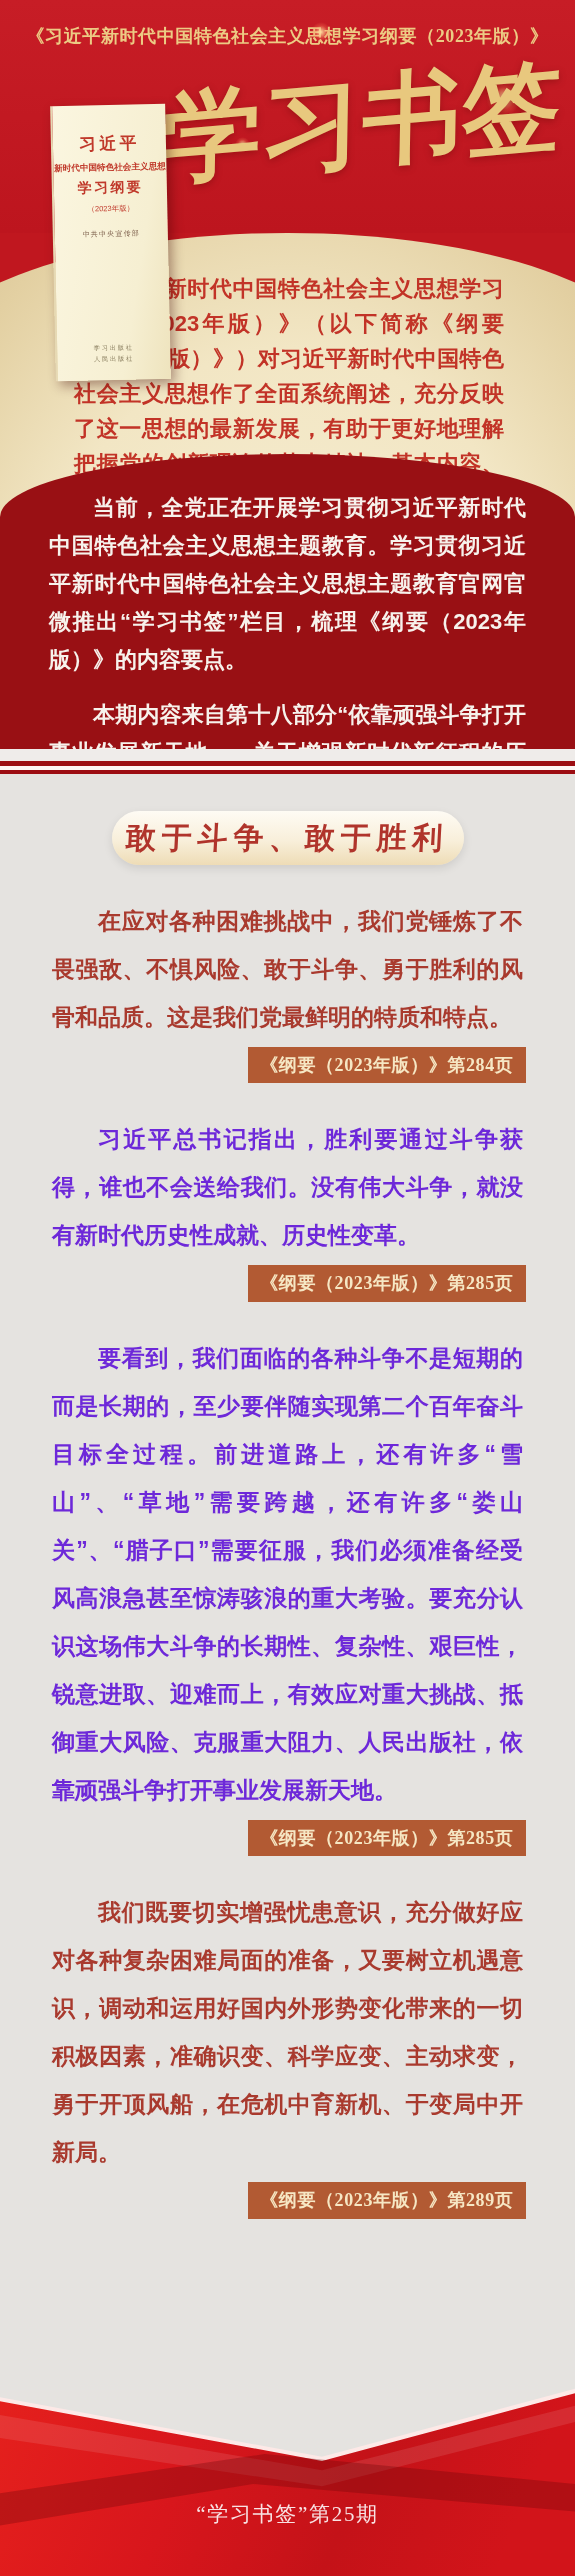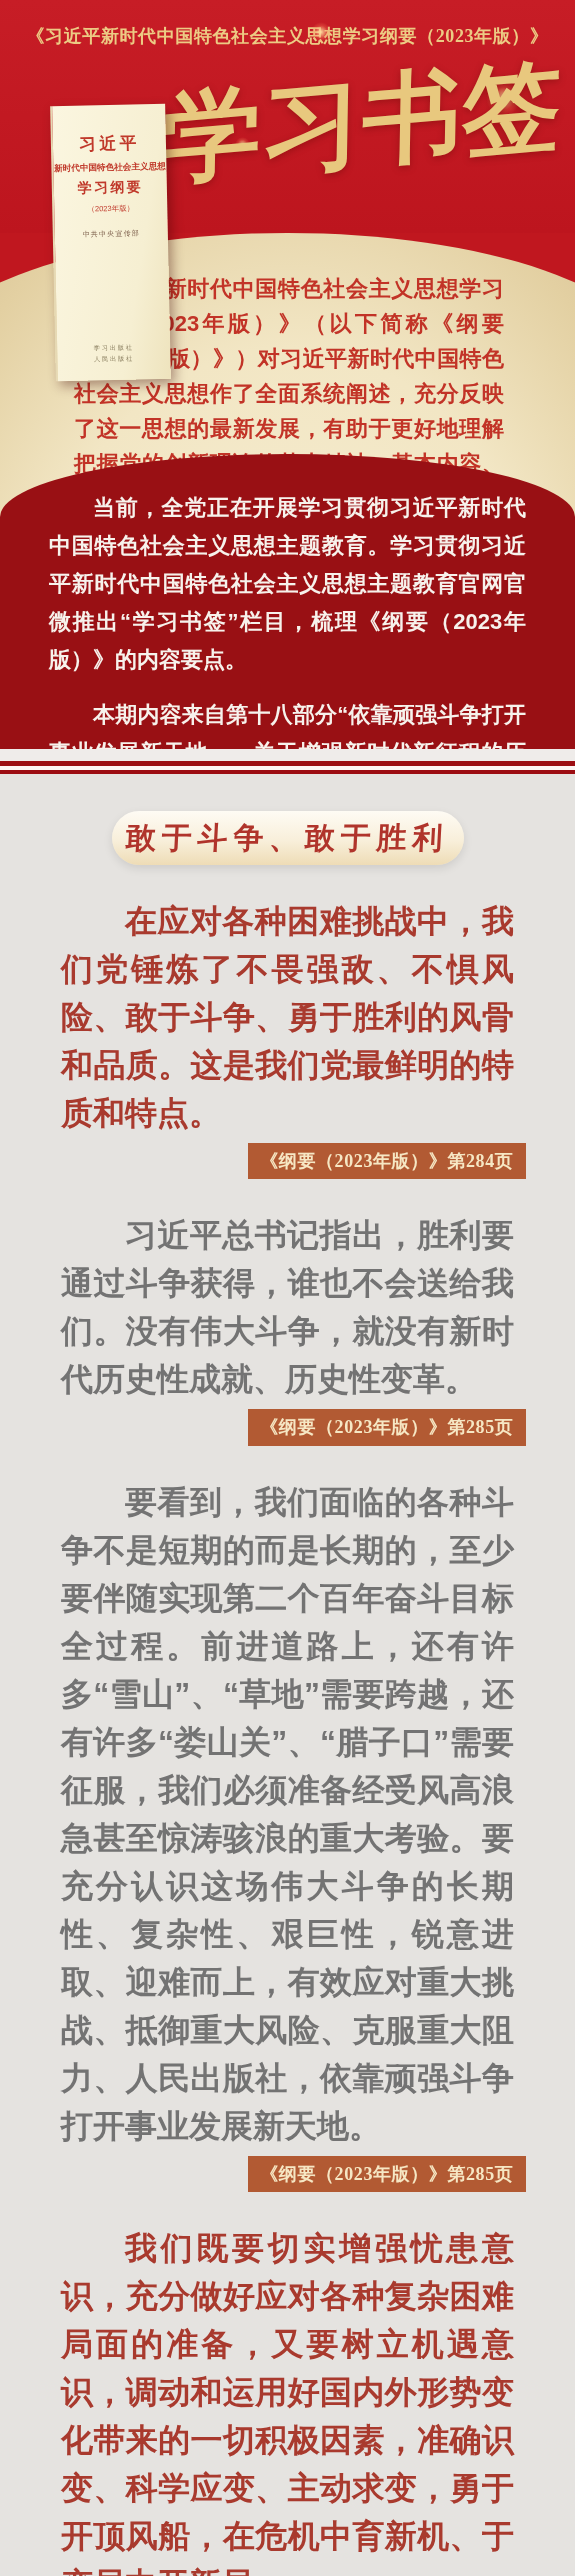--- a/index.html
+++ b/index.html
@@ -65,24 +65,24 @@
   
   .sec-gray{position:absolute;top:775px;left:0;width:575px;height:1571px;
             background:#e5e3e0;}
   .pill{width:352px;height:54px;margin:36px auto 0;border-radius:27px;
         background:linear-gradient(180deg,#fefbf4 0%,#f8efda 55%,#eedcb6 100%);
         box-shadow:0 3.5px 9.2px rgba(0,0,0,.10);
         display:flex;align-items:center;justify-content:center;}
   .pill-text{font-family:"Liberation Serif",serif;font-weight:bold;font-size:30px;
              color:#b0342b;letter-spacing:5.8px;transform:skewX(-3deg);}
   .quotes{margin:0 49px;}
-  .quote{margin:32px 12px 0;font-weight:bold;font-size:32px;line-height:48px;
+  .quote{margin:32px 3px 0;font-weight:bold;font-size:23px;line-height:48px;
          text-align:justify;text-indent:2em;}
   .quote.red{color:#a93a2e;}
-  .quote.dark{color:#737373;}
+  .quote.dark{color:#6d28d9;}
   .badge{margin:5.8px 0 0 auto;width:fit-content;background:#b25a33;
          color:#f6e7c4;font-family:"Liberation Serif",serif;font-weight:bold;
          font-size:18px;padding:6.3px 12.6px;letter-spacing:0.6px;text-align:right;}
 
   
   .sec-ribbon{position:absolute;top:2346px;left:0;width:575px;height:230px;
               background:#e5e3e0;}
   .ribbon-white{position:absolute;inset:0;background:#fde9e7;
      clip-path:polygon(0 22.3%,56% 48.2%,100% 18.6%,100% 100%,0 100%);}
   .ribbon-red{position:absolute;inset:0;
@@ -164,15 +164,22 @@
     <div class="quote-block">
     </div>
 
     <div class="quote-block">
       <p class="quote red">我们既要切实增强忧患意识，充分做好应对各种复杂困难局面的准备，又要树立机遇意识，调动和运用好国内外形势变化带来的一切积极因素，准确识变、科学应变、主动求变，勇于开顶风船，在危机中育新机、于变局中开新局。</p>
       <div class="badge">《纲要（2023年版）》第289页</div>
     </div>
   </div>
   </div>
 
+  <div class="sec-ribbon">
+    <div class="ribbon-white"></div>
+    <div class="ribbon-red"></div>
+    <div class="ribbon-hi"></div>
+    <div class="ribbon-fold"></div>
+    <div class="footer-issue">“学习书签”第25期</div>
+  </div>
 
 </div>
 
 
 </body></html>

